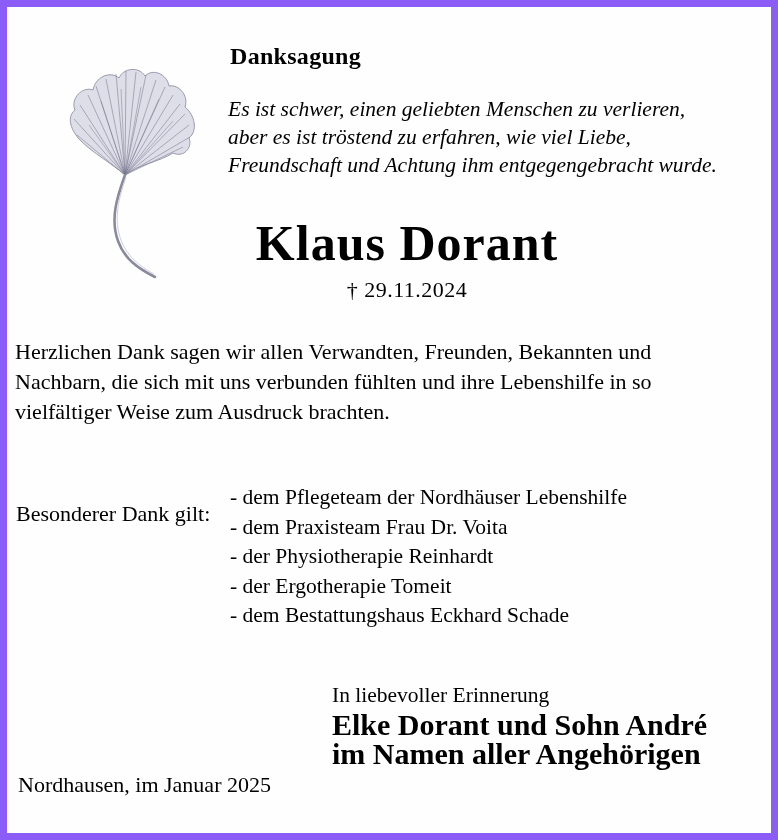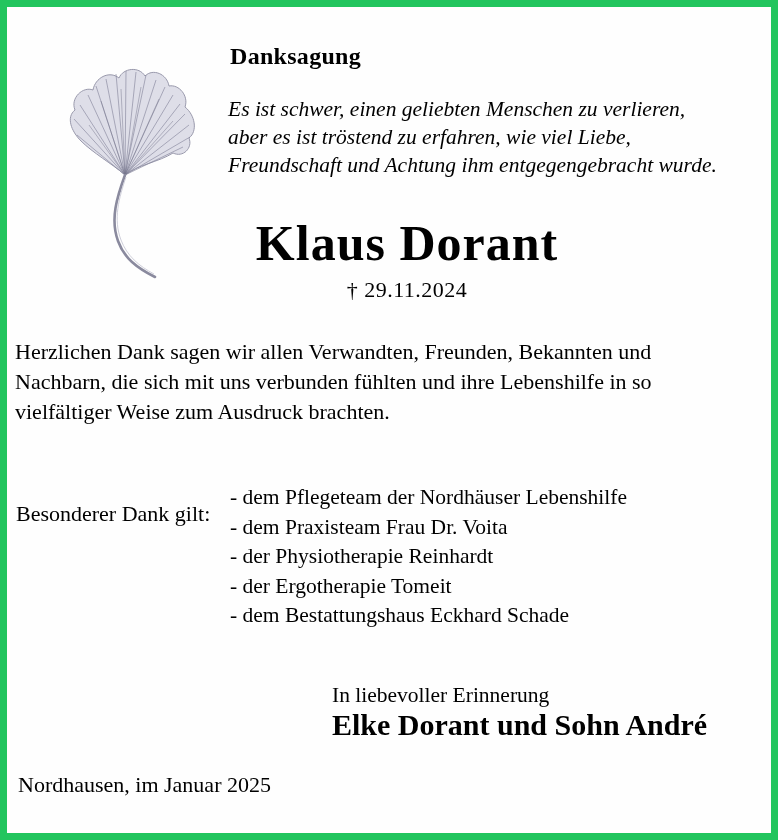--- a/index.html
+++ b/index.html
@@ -1,21 +1,21 @@
 <!DOCTYPE html>
 <html lang="de"><head>
 <meta charset="utf-8">
 <style>
   html,body{margin:0;padding:0;background:#e8e8e8;}
   .page{
     position:relative;
     width:778px;height:840px;
     box-sizing:border-box;
     background:#fefefe;
-    border:7px solid #22c55e;
+    border:7px solid #8b5cf6;
     overflow:hidden;
     font-family:"Liberation Serif","DejaVu Serif",serif;
     color:#000;
   }
   .leaf{position:absolute;left:26px;top:30px;width:170px;height:242px;}
   .heading{
     position:absolute;left:223px;top:36px;
     font-size:24px;font-weight:700;letter-spacing:.3px;
   }
   .quote{
@@ -110,17 +110,18 @@
     <div>- dem Pflegeteam der Nordhäuser Lebenshilfe</div>
     <div>- dem Praxisteam Frau Dr. Voita</div>
     <div>- der Physiotherapie Reinhardt</div>
     <div>- der Ergotherapie Tomeit</div>
     <div>- dem Bestattungshaus Eckhard Schade</div>
   </div>
 
   <div class="closing">
     <div>In liebevoller Erinnerung</div>
     <div class="bold">Elke Dorant und Sohn André</div>
+    <div class="bold">im Namen aller Angehörigen</div>
   </div>
 
   <div class="footer"><span class="place">Nordhausen,</span><span> im Januar 2025</span></div>
 
 </div>
 
 </body></html>

